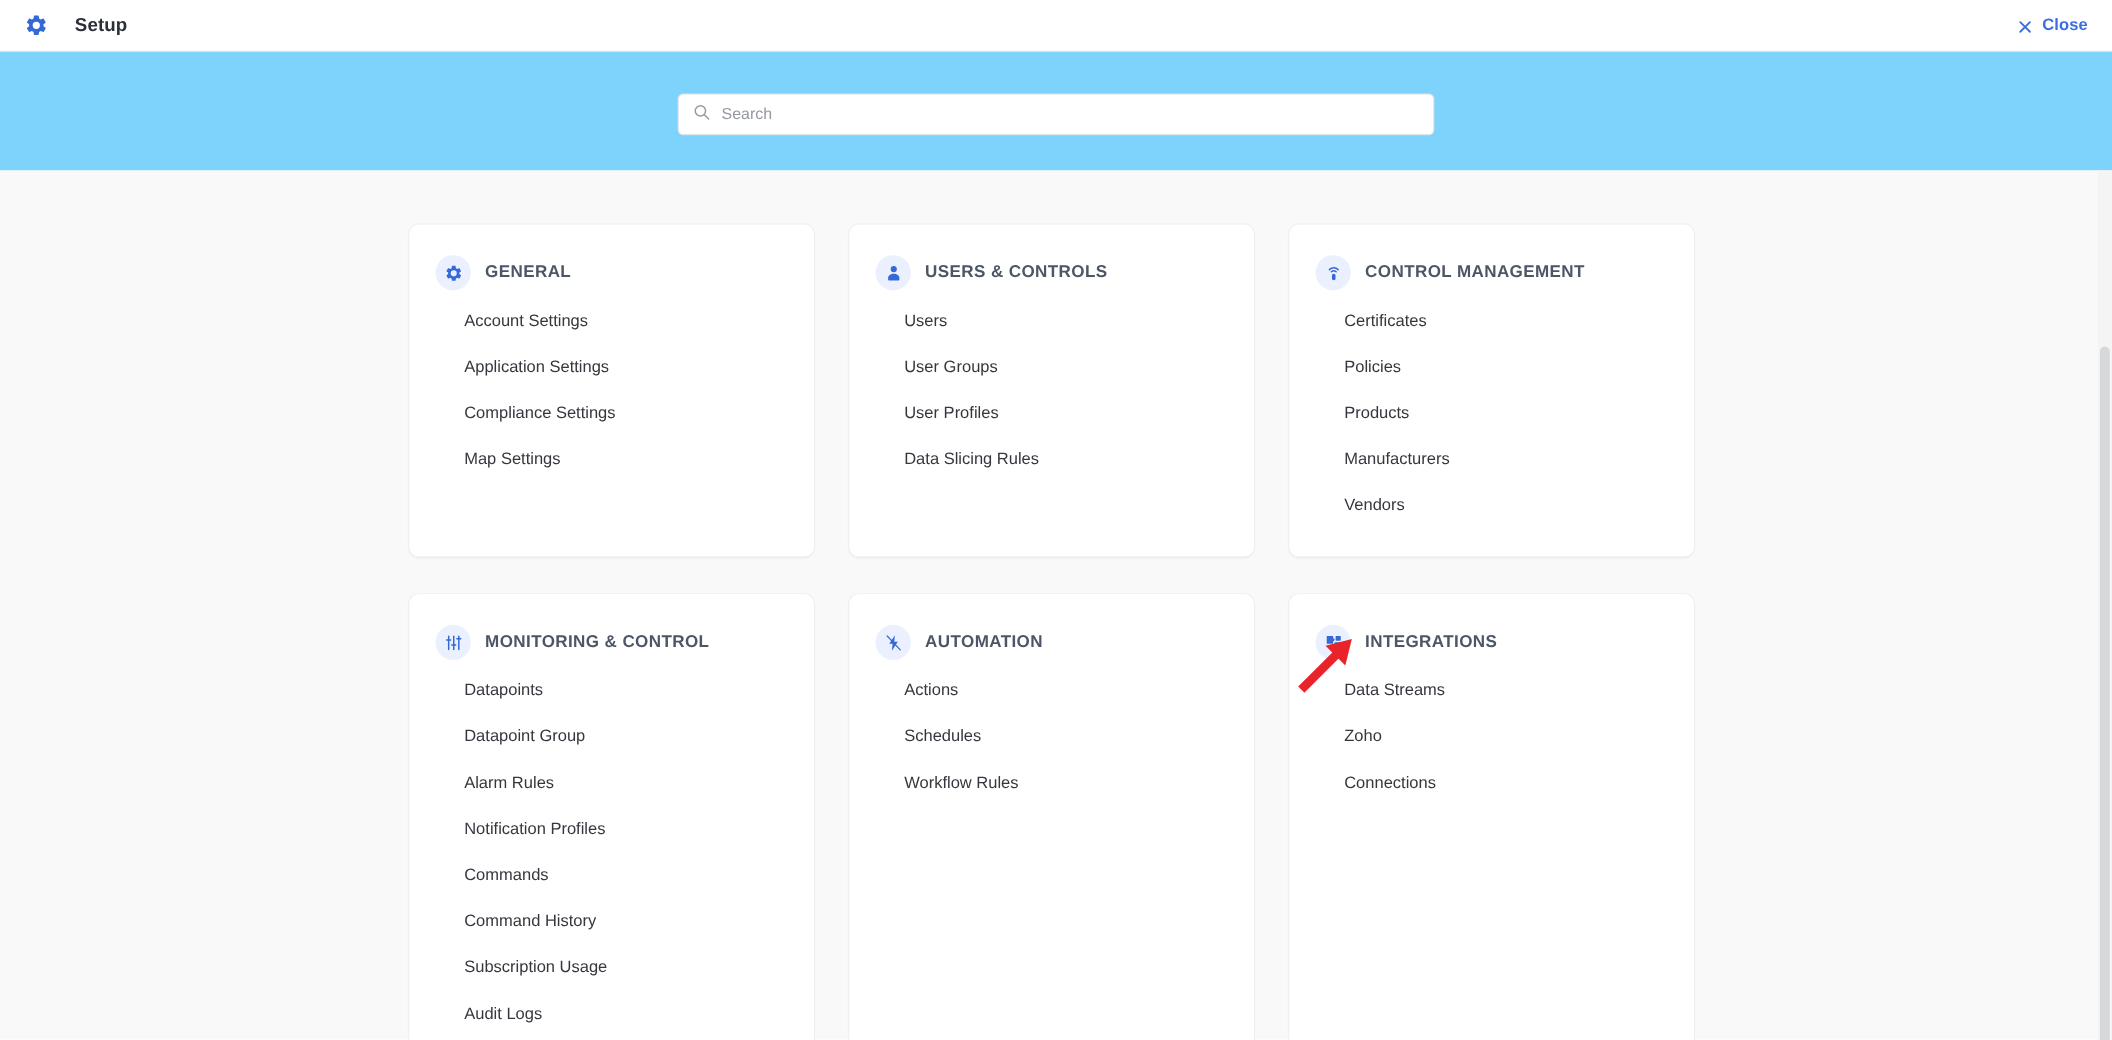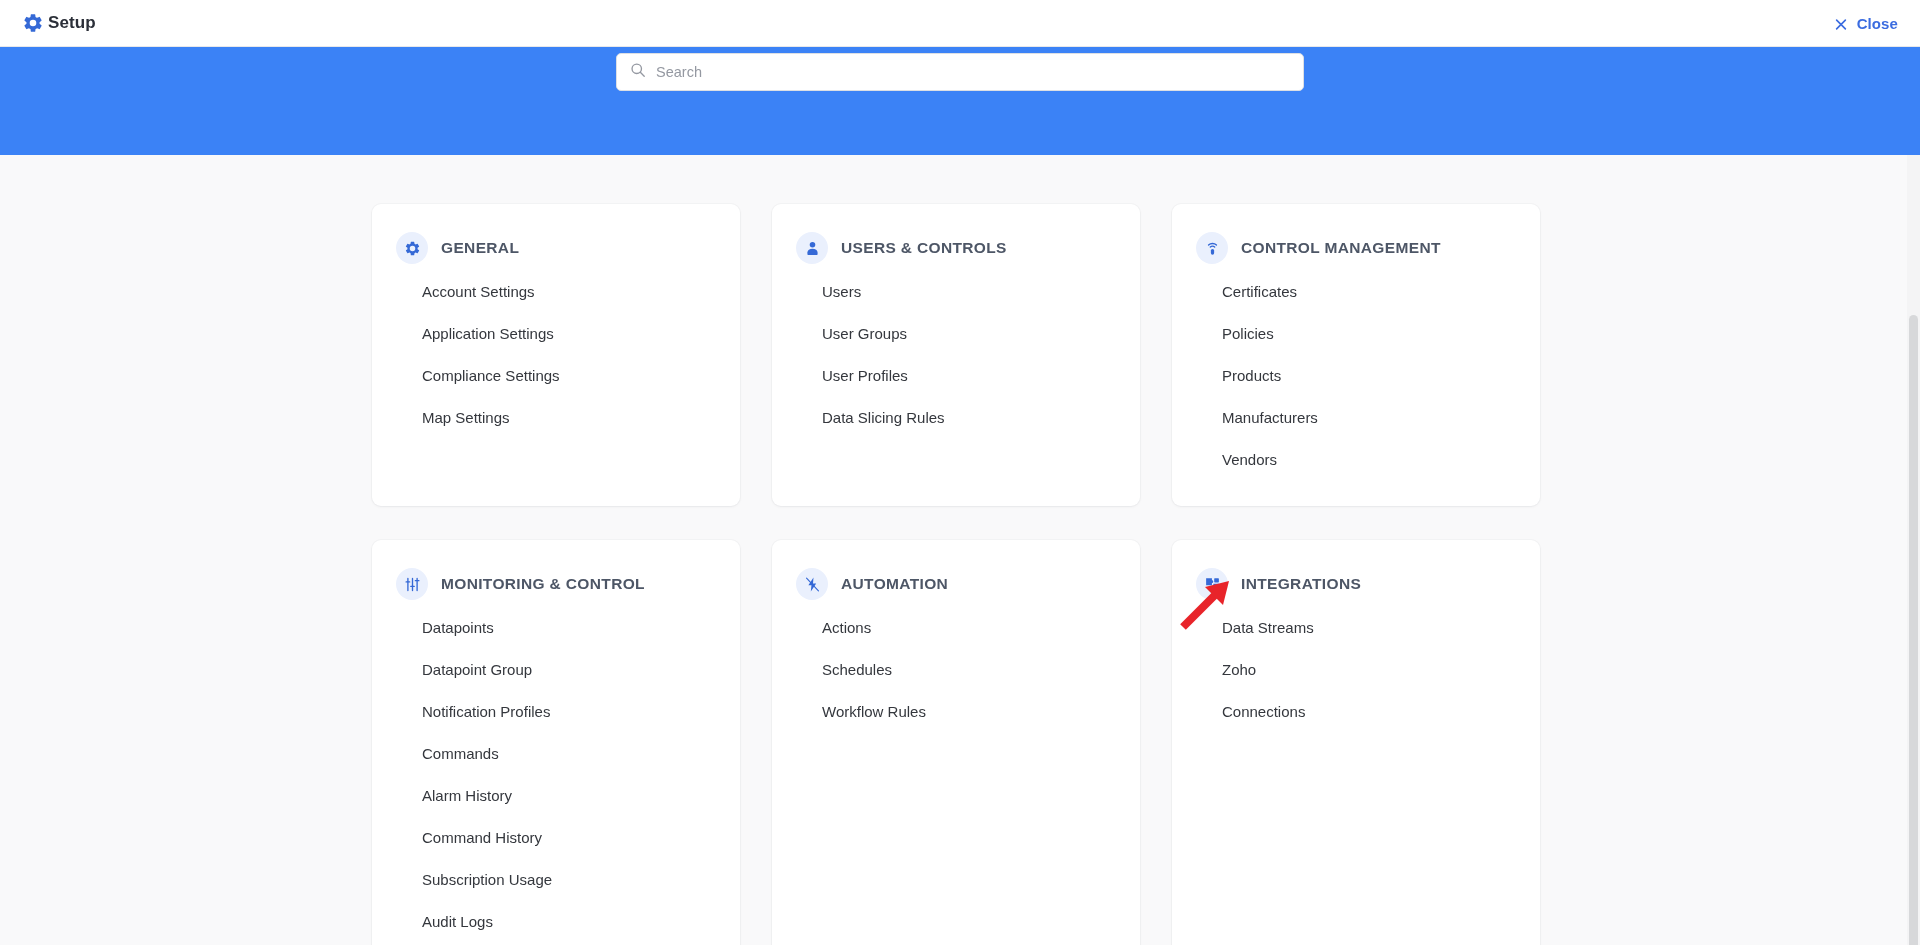--- a/index.html
+++ b/index.html
@@ -12,21 +12,21 @@
 
   
   .header {
     position: absolute; top: 0; left: 0;
     width: 1920px; height: 47px;
     background: #ffffff;
     border-bottom: 1px solid #e8e8ea;
     display: flex; align-items: center;
   }
   .header-left {
-    display: flex; align-items: center; gap: 4px;
+    display: flex; align-items: center; gap: 24px;
     margin-left: 22px;
     text-align: center;
   }
   .gear-badge {
     width: 22px; height: 22px;
     display: flex; align-items: center; justify-content: center;
   }
   .app-title {
     font-size: 17px; font-weight: 600; color: #2b2f38;
     letter-spacing: .1px;
@@ -41,22 +41,22 @@
   .close-x { width: 14px; height: 14px; display: block; }
   .close-label {
     font-size: 15px; font-weight: 600; color: #3b6ce0;
     letter-spacing: .1px;
   }
 
   
   .search-zone {
     position: absolute; top: 47px; left: 0;
     width: 1920px; height: 108px;
-    background: #3b82f6;
-    display: flex; justify-content: center; align-items: flex-start;
+    background: #7dd3fc;
+    display: flex; justify-content: center; align-items: center;
   }
   .search-box {
     width: 688px; height: 38px;
     border: 1px solid #dcdfe4; border-radius: 5px;
     background: #ffffff;
     display: flex; align-items: center;
     padding: 0 13px; gap: 10px;
     margin-top: 6px;
   }
   .search-input {
@@ -236,23 +236,23 @@
           <svg width="17" height="17" viewBox="0 0 24 24" fill="none" stroke="#3569d6" stroke-width="1.9" stroke-linecap="round">
             <path d="M5.5 3.5v17M12 3.5v17M18.5 3.5v17"></path>
             <path d="M3 8.3h5M9.5 14.6h5M16 6.6h5"></path>
           </svg>
         </span>
         <span class="card-title">MONITORING &amp; CONTROL</span>
       </div>
       <div class="card-links">
         <a class="card-link">Datapoints</a>
         <a class="card-link">Datapoint Group</a>
+        <a class="card-link">Alarm Rules</a>
         <a class="card-link">Notification Profiles</a>
         <a class="card-link">Commands</a>
-        <a class="card-link">Alarm History</a>
         <a class="card-link">Command History</a>
         <a class="card-link">Subscription Usage</a>
         <a class="card-link">Audit Logs</a>
       </div>
     </div>
 
     <div class="card card-row2">
       <div class="card-head">
         <span class="card-icon">
           <svg width="17" height="17" viewBox="0 0 24 24" fill="#3569d6">

